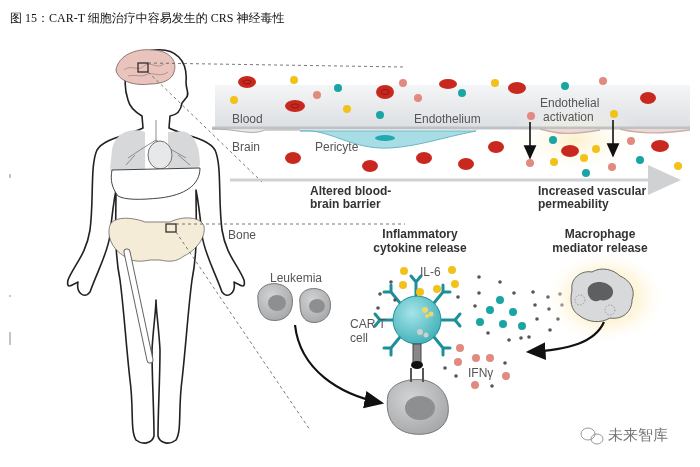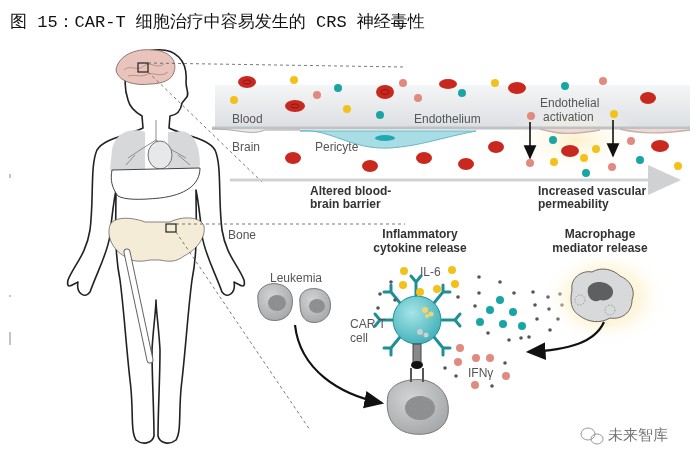--- a/index.html
+++ b/index.html
@@ -1,17 +1,17 @@
 <!DOCTYPE html>
 <html><head>
 <meta charset="utf-8">
 <style>
   html, body { margin: 0; padding: 0; background: #ffffff; }
   body { width: 700px; height: 467px; position: relative; overflow: hidden; font-family: "Liberation Sans", "DejaVu Sans", sans-serif; }
-  .caption { position: absolute; left: 10px; top: 10px; font-family: Liberation Mono, monospace; font-size: 17px; color: #111; white-space: nowrap; text-align: center; }
+  .caption { position: absolute; left: 10px; top: 10px; font-family: Liberation Serif, serif; font-size: 12px; color: #111; white-space: nowrap; text-align: center; }
   svg { position: absolute; left: 0; top: 0; }
   .lbl { font-family: "Liberation Sans", "DejaVu Sans", sans-serif; fill: #555; font-size: 12px; }
   .bold { font-family: "Liberation Sans", "DejaVu Sans", sans-serif; fill: #333; font-size: 12px; font-weight: bold; }
   .wm { font-family: "DejaVu Sans", sans-serif; fill: #777; font-size: 15px; }
 </style>
 </head>
 <body>
 
 <div class="caption">图 15：CAR-T 细胞治疗中容易发生的 CRS 神经毒性</div>
 

